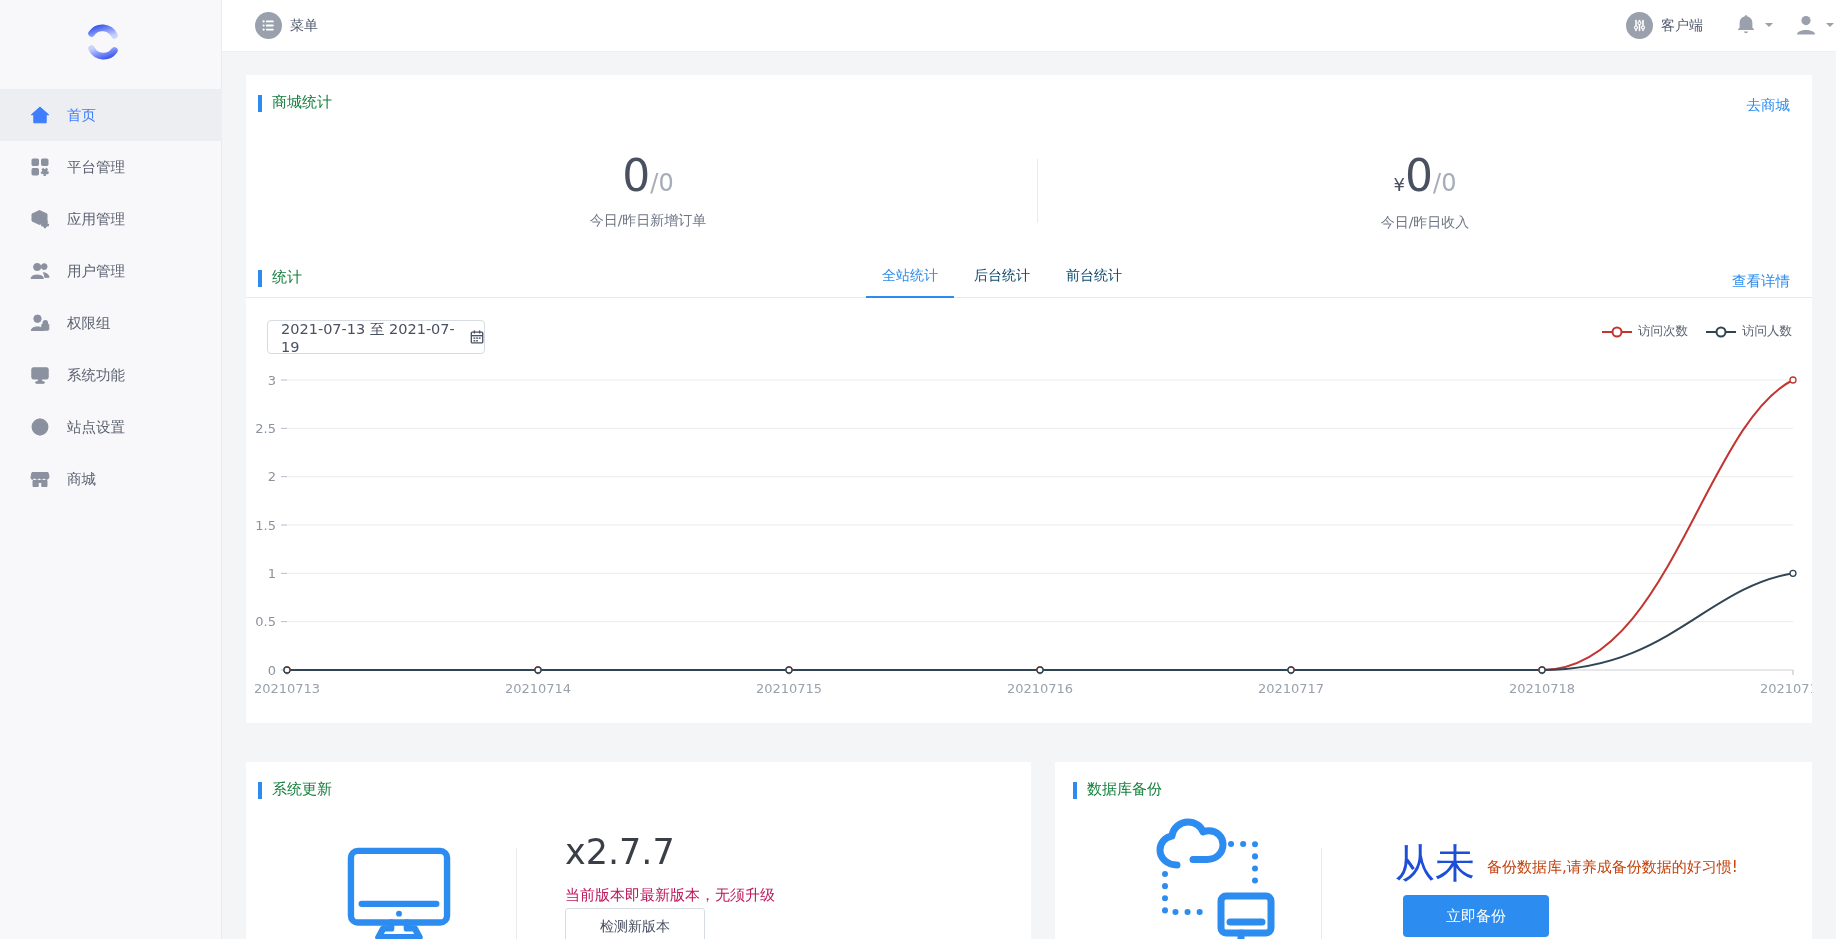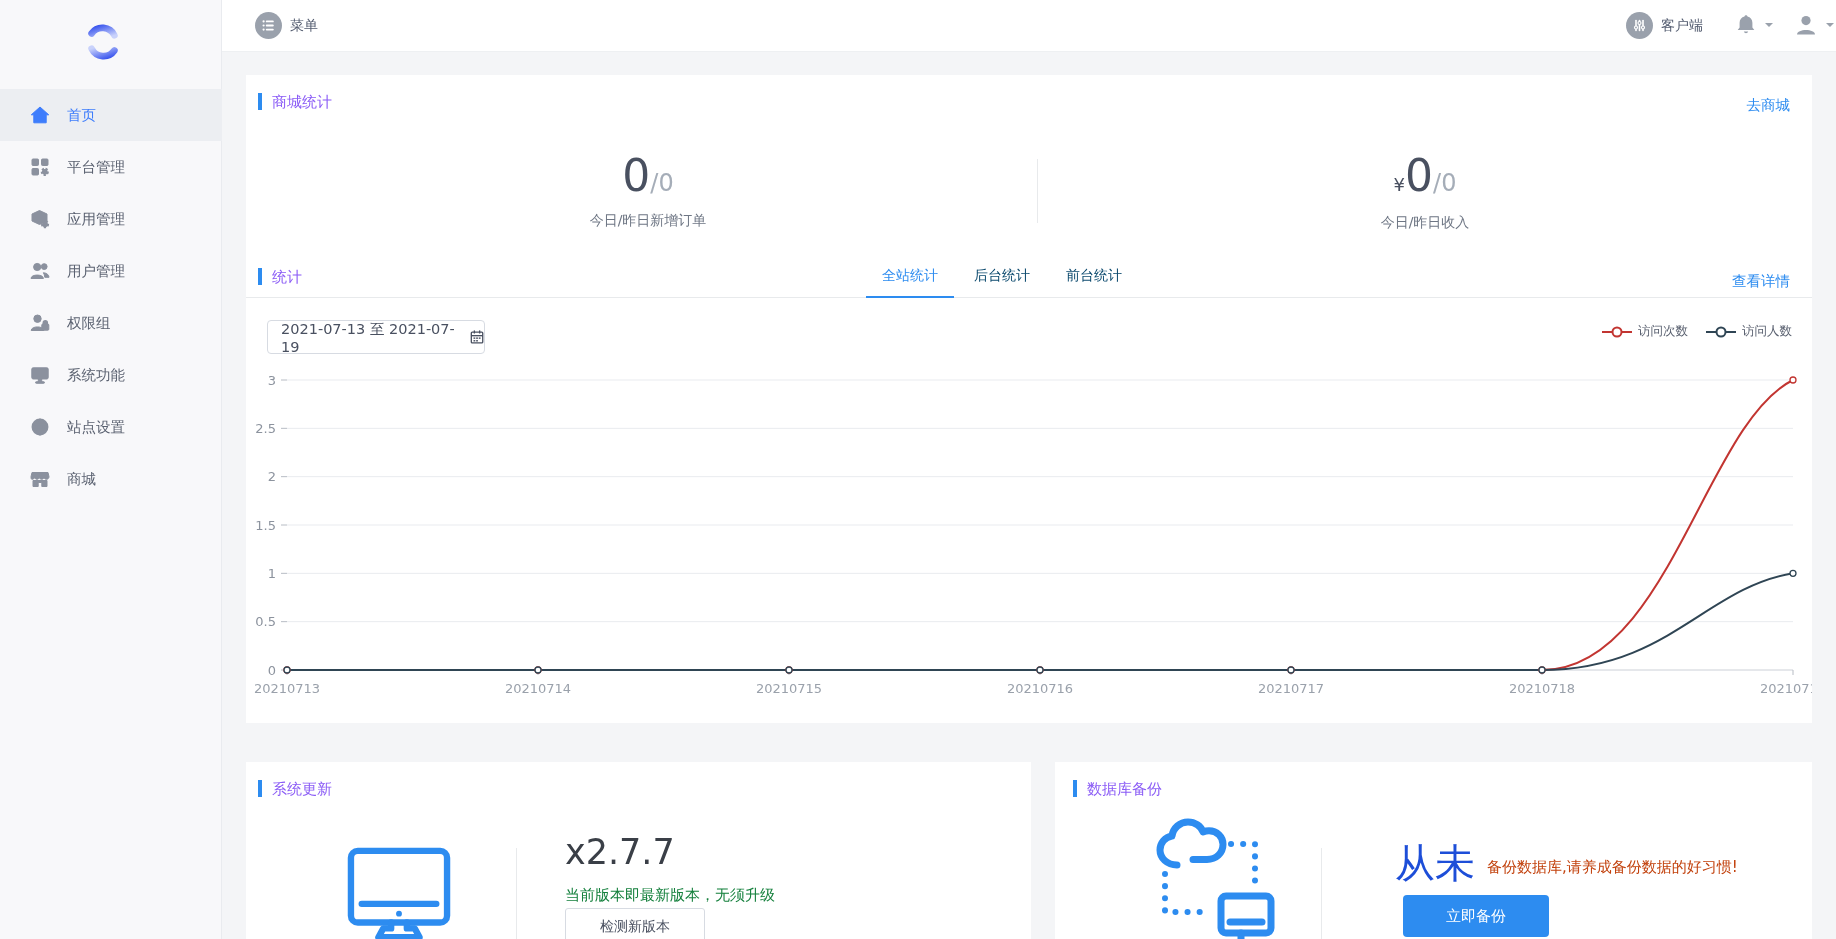--- a/index.html
+++ b/index.html
@@ -23,21 +23,21 @@
   .hdr-label { font-size:14px; color:#515a6e; }
   .caret { width:0; height:0; border:4px solid transparent; border-top-color:#9aa1ac; margin-top:4px; }
   .hgroup { display:flex; align-items:center; gap:8px; cursor:pointer; }
 
   
   .card { position:absolute; background:#fff; }
   .card1 { left:246px; top:75px;  width:1566px; height:187px; }
   .card2 { left:246px; top:253px; width:1566px; height:470px; }
   .card3 { left:246px; top:762px; width:785px;  height:200px; }
   .card4 { left:1055px; top:762px; width:757px; height:200px; }
-  .card-title { position:absolute; left:12px; top:18px; display:flex; align-items:flex-start; gap:10px; font-size:15px; color:#8b5cf6; }
+  .card-title { position:absolute; left:12px; top:18px; display:flex; align-items:flex-end; gap:10px; font-size:15px; color:#15803d; }
   .tbar { width:4px; height:17px; background:#2d8cf0; }
   .card-link { position:absolute; right:22px; top:21px; font-size:14.5px; color:#2d8cf0; cursor:pointer; }
 
   
   .stat { position:absolute; top:78px; width:790px; text-align:center; }
   .stat .num  { font-size:44px; color:#495060; line-height:46px; }
   .stat .cur  { font-size:18px; color:#495060; }
   .stat .sub  { font-size:24px; color:#a5adb8; }
   .stat .lbl  { font-size:14px; color:#6e7684; margin-top:6px; }
   .vdiv { position:absolute; width:1px; background:#e8eaec; }
@@ -52,21 +52,21 @@
                 background:#fff; display:flex; align-items:center; justify-content:center; gap:9px;
                 font-size:14.5px; color:#495060; cursor:pointer;padding-left:13px; }
 
   .legend { position:absolute; right:20px; top:70px; display:flex; gap:18px; align-items:center; }
   .legend-item { display:flex; align-items:center; gap:6px; font-size:12.5px; color:#5a6170; cursor:pointer; }
 
   .chart-wrap { position:absolute; left:0; top:110px; width:1566px; height:350px; }
 
   
   .big-ver { position:absolute; left:319px; top:70px; font-size:35px; color:#3a3f47; }
-  .ver-desc { position:absolute; left:319px; top:124px; font-size:15px; color:#15803d; }
+  .ver-desc { position:absolute; left:319px; top:124px; font-size:15px; color:#be185d; }
   .btn-outline { position:absolute; left:319px; top:146px; width:140px; height:38px; background:#fff;
                  border:1px solid #d7dbe2; border-radius:3px; font-size:14px; color:#495060;
                  display:flex; align-items:center; justify-content:center; cursor:pointer; }
   .never { position:absolute; left:340px; top:74px; font-size:40px; color:#1d4ed8; }
   .bk-desc { position:absolute; left:432px; top:96px; font-size:15px; color:#c2410c; }
   .btn-primary { position:absolute; left:348px; top:133px; width:146px; height:42px; background:#2d8cf0; border:none;
                  border-radius:4px; color:#fff; font-size:15px; display:flex; align-items:center; justify-content:center; cursor:pointer; }
 </style>
 </head>
 <body>

